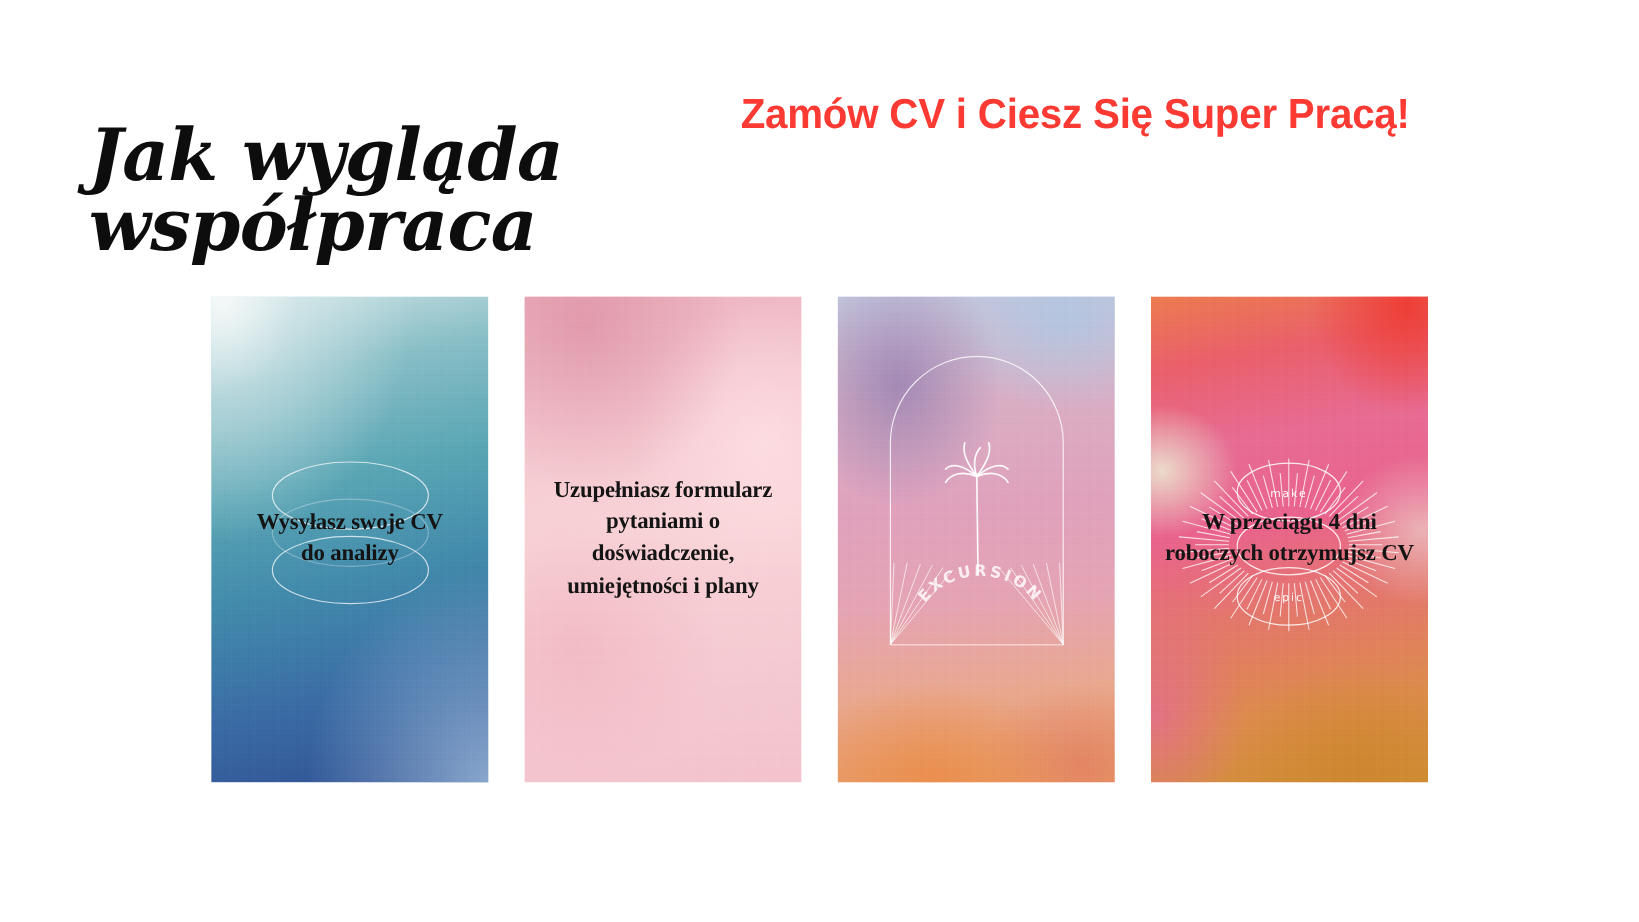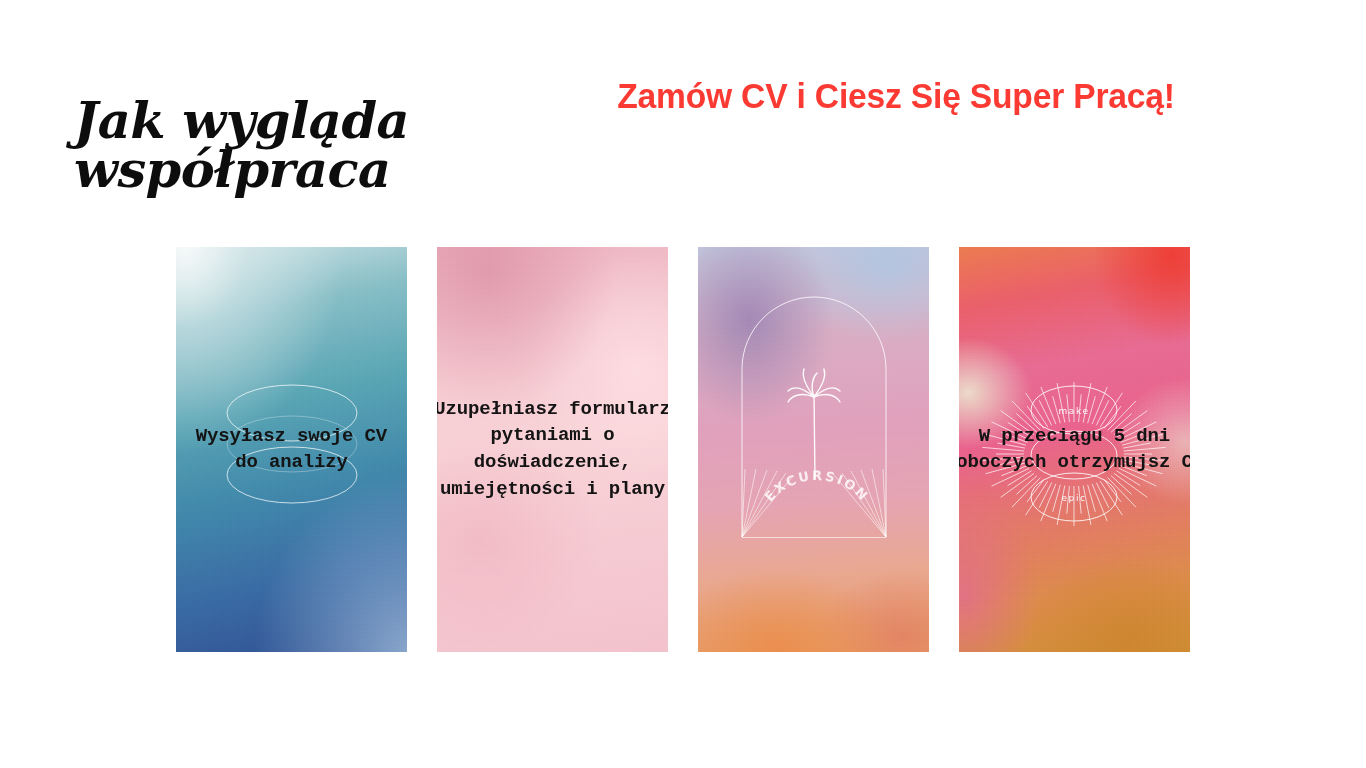--- a/index.html
+++ b/index.html
@@ -17,21 +17,21 @@
 
   
   #slide-title {
     position: absolute;
     left: 74px;
     top: 62px;
     width: 430px;
     font-family: "DejaVu Serif", "Liberation Serif", serif;
     font-style: italic;
     font-weight: 700;
-    font-size: 51px;
+    font-size: 60px;
     line-height: 0.96;
     color: #0d0d0d;
     letter-spacing: -0.5px;
     white-space: pre-line;
   }
 
   #slide-subtitle {
     position: absolute;
     left: 556px;
     top: 78px;
@@ -75,21 +75,21 @@
   }
   .card-deco svg { display: block; width: 100%; height: 100%; }
 
   .card-caption {
     position: absolute;
     left: -14px;
     right: -14px;
     top: 50%;
     transform: translateY(-50%);
     text-align: center;
-    font-family: Liberation Mono, monospace;
+    font-family: Liberation Serif, serif;
     font-weight: 700;
     font-size: 19px;
     line-height: 1.42;
     color: #141414;
     white-space: pre-line;
     letter-spacing: -0.15px;
   }
 
   
   #card-1-bg {
@@ -289,17 +289,17 @@
             <line x1="110.4" y1="175.1" x2="107.8" y2="147.3"></line>
           </g>
         <ellipse cx="115" cy="163" rx="43" ry="24" fill="none" stroke="rgba(255,255,255,0.85)" stroke-width="1"></ellipse>
         <ellipse cx="115" cy="208" rx="43" ry="24" fill="none" stroke="rgba(255,255,255,0.85)" stroke-width="1"></ellipse>
         <ellipse cx="115" cy="250" rx="43" ry="24" fill="none" stroke="rgba(255,255,255,0.85)" stroke-width="1"></ellipse>
         <text x="115" y="167" text-anchor="middle" font-family="DejaVu Sans, sans-serif" font-size="9" letter-spacing="1.6" fill="rgba(255,255,255,0.96)">make</text>
         <text x="115" y="254" text-anchor="middle" font-family="DejaVu Sans, sans-serif" font-size="9" letter-spacing="1.6" fill="rgba(255,255,255,0.96)">epic</text>
       </svg>
     </div>
     <div class="grain"></div>
-    <div class="card-caption">W przeciągu 5 dni
+    <div class="card-caption">W przeciągu 4 dni
 roboczych otrzymujsz CV</div>
   </div>
 
 </div>
 
 </body></html>

